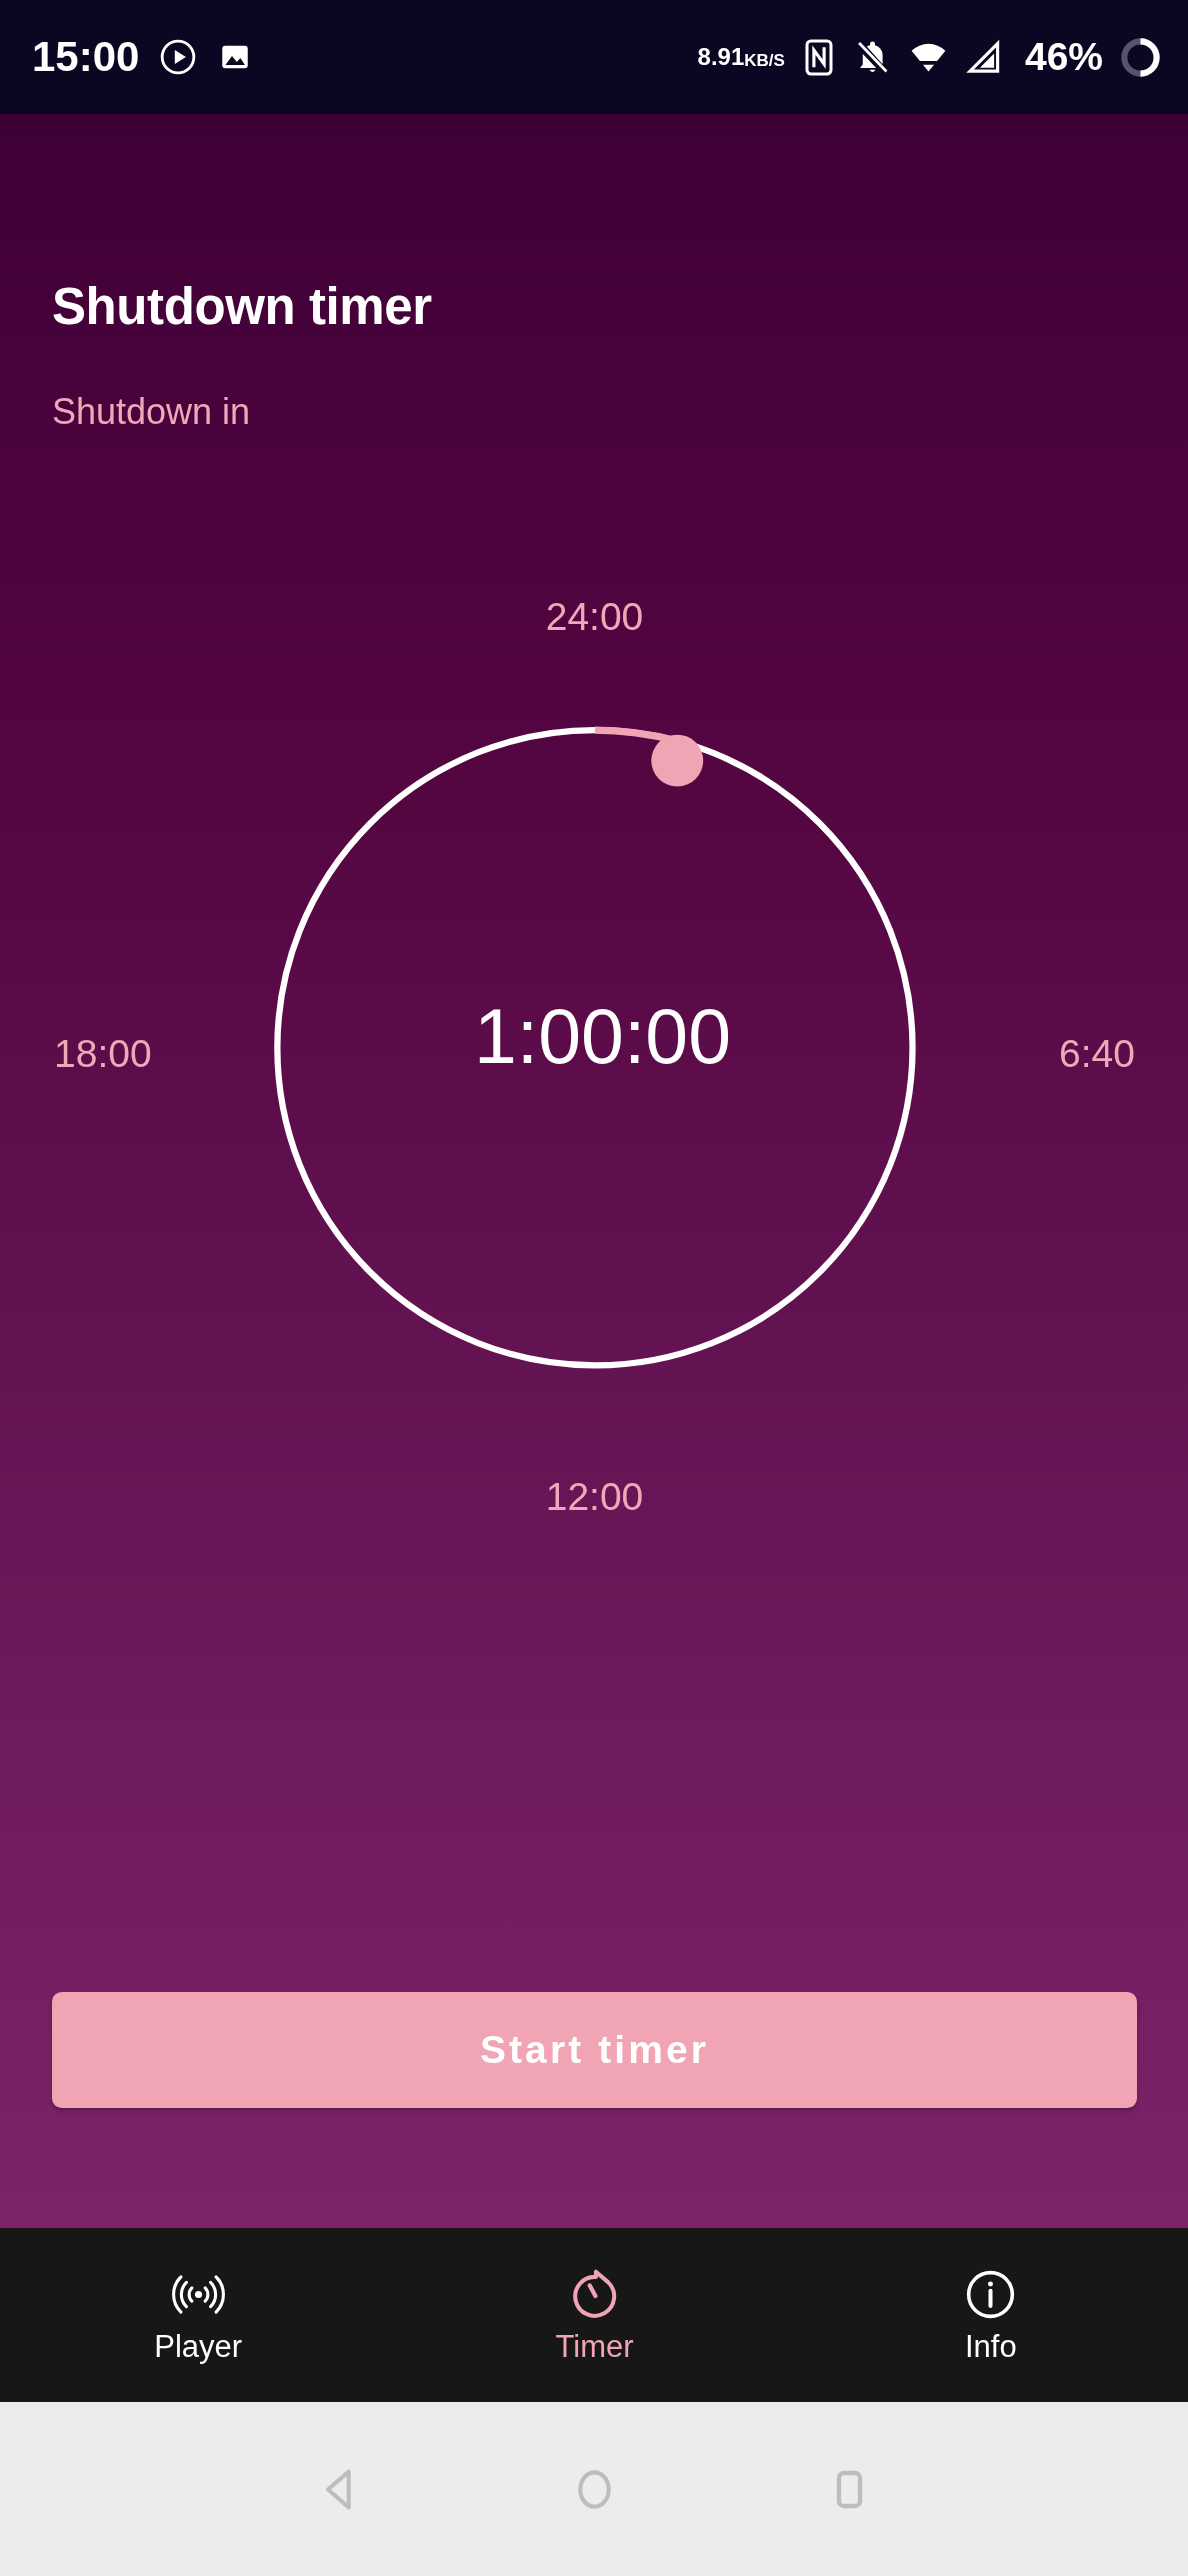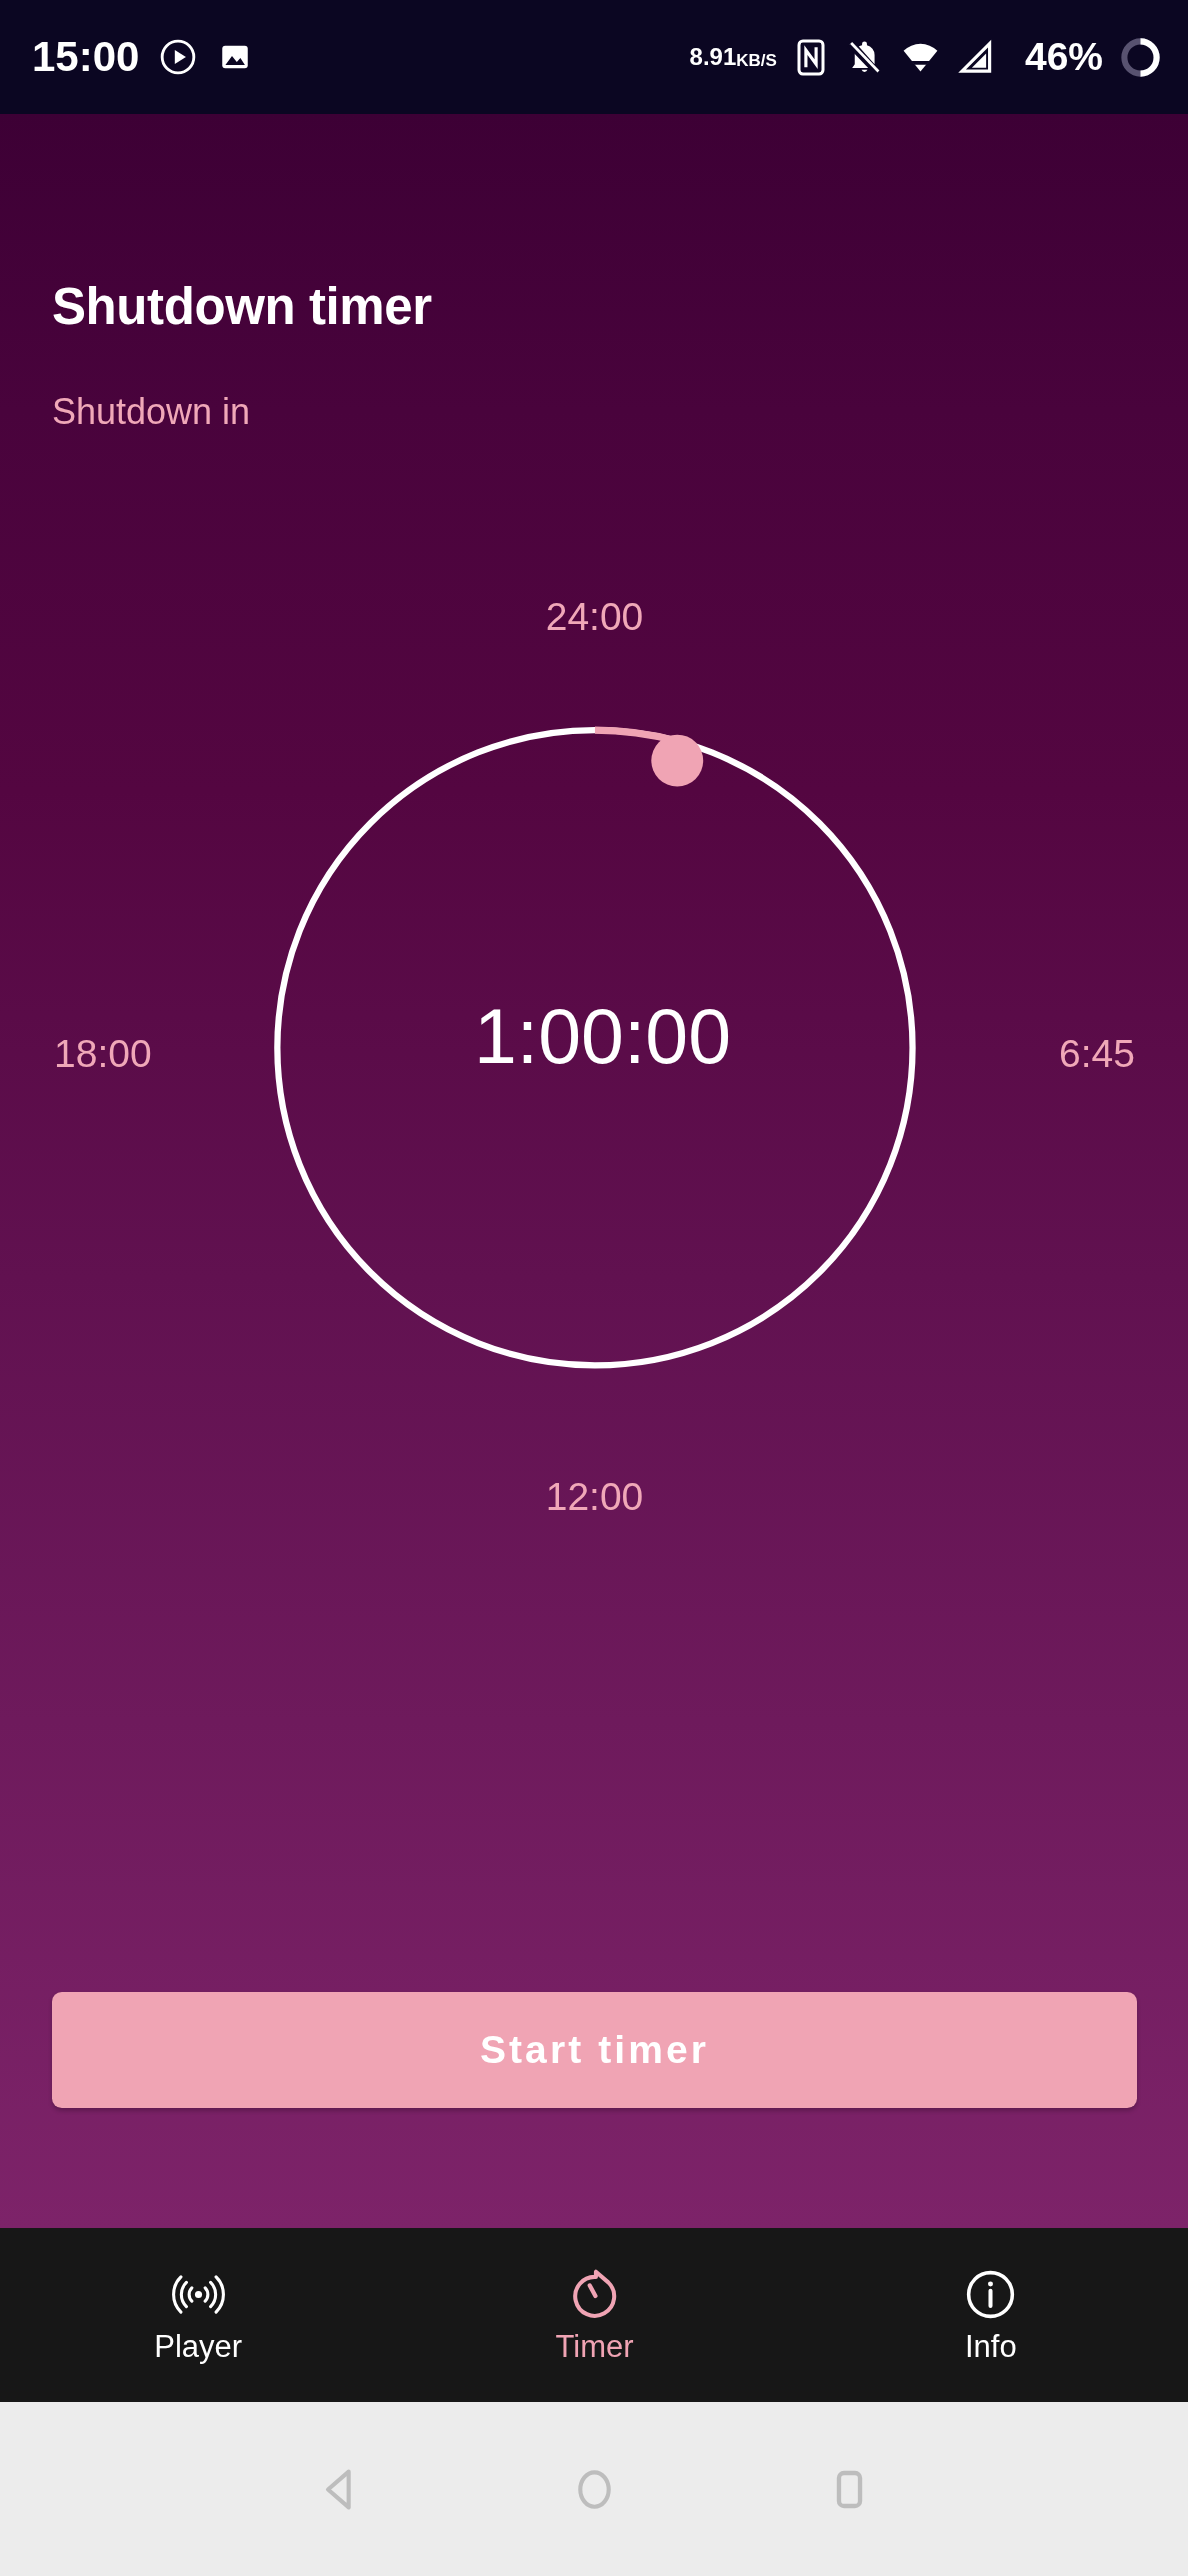--- a/index.html
+++ b/index.html
@@ -24,21 +24,21 @@
     flex: 0 0 auto;
     padding: 0 27px 0 32px;
     color: #ffffff;
   }
   .sb-left { display: flex; align-items: center; gap: 19.7px; }
   .sb-clock { font-size: 42px; font-weight: 700; letter-spacing: 0px; line-height: 1; }
   .sb-right { margin-left: auto; display: flex; align-items: center; gap: 16px; }
   .sb-net { display: flex; flex-direction: row; align-items: flex-end; line-height: 1; }
   .sb-net-rate { font-size: 24px; font-weight: 700; }
   .sb-net-unit { font-size: 17px; font-weight: 700; margin-top: 0; }
-  .sb-batt-pct { font-size: 39px; font-weight: 700; margin-left: 14px; }
+  .sb-batt-pct { font-size: 39px; font-weight: 700; margin-left: 6px; }
   .ic { display: inline-block; line-height: 0; }
 
   
   #app-body {
     position: relative;
     flex: 1 1 auto;
     background: linear-gradient(180deg, #3d0035 0%, #49033c 14%, #540641 32%, #611150 55%, #6e1a5c 76%, #7d2369 100%);
     overflow: hidden;
   }
   #page-title {
@@ -193,21 +193,21 @@
 
         <circle cx="665" cy="648" r="355" fill="none" stroke="#ffffff" stroke-width="7"></circle>
 
         <path d="M 665 293 A 355 355 0 0 1 756 305" fill="none" stroke="#f0a4b4" stroke-width="8" stroke-linecap="butt"></path>
 
         <circle cx="757" cy="327" r="29" fill="#f0a4b4"></circle>
       </svg>
 
       <div class="dial-tick-label" id="tick-top">24:00</div>
       <div class="dial-tick-label" id="tick-left">18:00</div>
-      <div class="dial-tick-label" id="tick-right">6:45</div>
+      <div class="dial-tick-label" id="tick-right">6:40</div>
       <div class="dial-tick-label" id="tick-bottom">12:00</div>
 
       <div id="dial-center-time">1:00:00</div>
     </div>
 
     <button id="start-timer-button">Start timer</button>
   </div>
 
   <div id="bottom-nav">
 

